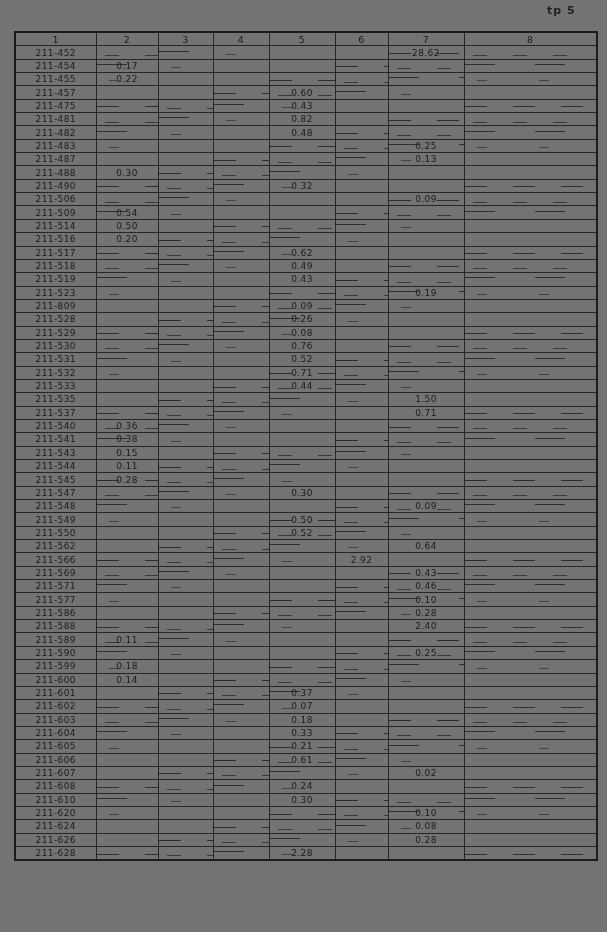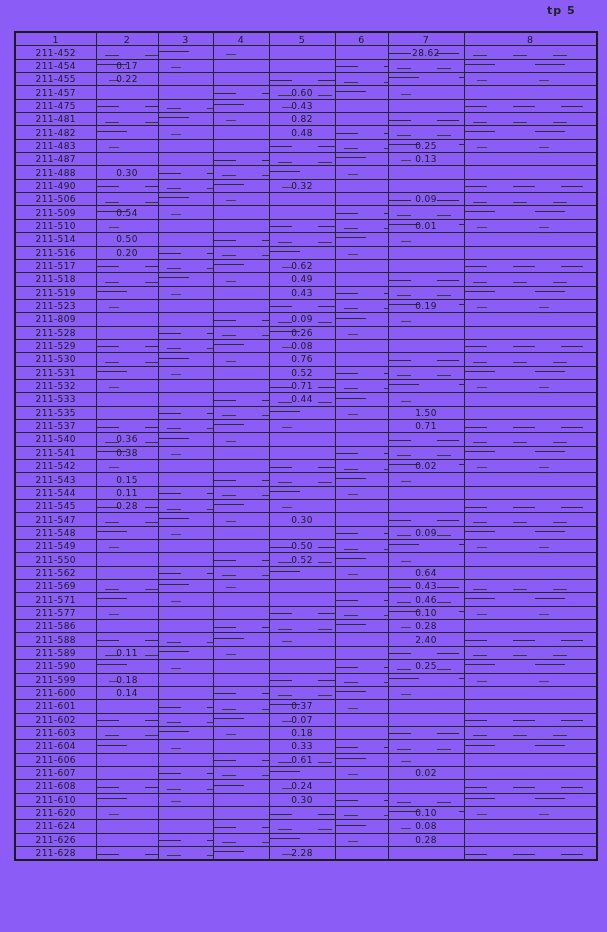--- a/index.html
+++ b/index.html
@@ -1,17 +1,17 @@
 <!DOCTYPE html>
 <html><head>
 <meta charset="utf-8">
 <style>
   html,body{margin:0;padding:0;background:#e9e9e7;}
   .page{
-    position:relative;width:607px;height:932px;background:#8b5cf6;
+    position:relative;width:607px;height:932px;background:#737373;
     overflow:hidden;font-family:"DejaVu Sans",sans-serif;color:#1b1b1b;
   }
   .page-label{
     position:absolute;top:4px;left:547px;font-size:11px;font-weight:bold;
     letter-spacing:1px;color:#222;
   }
   table.scan{
     position:absolute;left:14px;top:31px;width:582px;
     border-collapse:collapse;table-layout:fixed;
     border:2px solid #1c1c1c;
@@ -200,30 +200,20 @@
           <td class="label">211-509</td>
           <td class="n3 val">0.54</td>
           <td class="n4"></td>
           <td></td>
           <td></td>
           <td class="n1"></td>
           <td class="n2"></td>
           <td class="n3"></td>
         </tr>
         <tr>
-          <td class="label">211-510</td>
-          <td class="n4"></td>
-          <td></td>
-          <td></td>
-          <td class="n1"></td>
-          <td class="n2"></td>
-          <td class="n3 val">0.01</td>
-          <td class="n4"></td>
-        </tr>
-        <tr>
           <td class="label">211-514</td>
           <td class="val">0.50</td>
           <td></td>
           <td class="n1"></td>
           <td class="n2"></td>
           <td class="n3"></td>
           <td class="n4"></td>
           <td></td>
         </tr>
         <tr>
@@ -380,30 +370,20 @@
           <td class="label">211-541</td>
           <td class="n3 val">0.38</td>
           <td class="n4"></td>
           <td></td>
           <td></td>
           <td class="n1"></td>
           <td class="n2"></td>
           <td class="n3"></td>
         </tr>
         <tr>
-          <td class="label">211-542</td>
-          <td class="n4"></td>
-          <td></td>
-          <td></td>
-          <td class="n1"></td>
-          <td class="n2"></td>
-          <td class="n3 val">0.02</td>
-          <td class="n4"></td>
-        </tr>
-        <tr>
           <td class="label">211-543</td>
           <td class="val">0.15</td>
           <td></td>
           <td class="n1"></td>
           <td class="n2"></td>
           <td class="n3"></td>
           <td class="n4"></td>
           <td></td>
         </tr>
         <tr>
@@ -470,20 +450,30 @@
           <td class="label">211-562</td>
           <td></td>
           <td class="n1"></td>
           <td class="n2"></td>
           <td class="n3"></td>
           <td class="n4"></td>
           <td class="val">0.64</td>
           <td></td>
         </tr>
         <tr>
+          <td class="label">211-566</td>
+          <td class="n1"></td>
+          <td class="n2"></td>
+          <td class="n3"></td>
+          <td class="n4"></td>
+          <td class="val">2.92</td>
+          <td></td>
+          <td class="n1"></td>
+        </tr>
+        <tr>
           <td class="label">211-569</td>
           <td class="n2"></td>
           <td class="n3"></td>
           <td class="n4"></td>
           <td></td>
           <td></td>
           <td class="n1 val">0.43</td>
           <td class="n2"></td>
         </tr>
         <tr>
@@ -598,20 +588,30 @@
         </tr>
         <tr>
           <td class="label">211-604</td>
           <td class="n3"></td>
           <td class="n4"></td>
           <td></td>
           <td class="val">0.33</td>
           <td class="n1"></td>
           <td class="n2"></td>
           <td class="n3"></td>
+        </tr>
+        <tr>
+          <td class="label">211-605</td>
+          <td class="n4"></td>
+          <td></td>
+          <td></td>
+          <td class="n1 val">0.21</td>
+          <td class="n2"></td>
+          <td class="n3"></td>
+          <td class="n4"></td>
         </tr>
         <tr>
           <td class="label">211-606</td>
           <td></td>
           <td></td>
           <td class="n1"></td>
           <td class="n2 val">0.61</td>
           <td class="n3"></td>
           <td class="n4"></td>
           <td></td>

